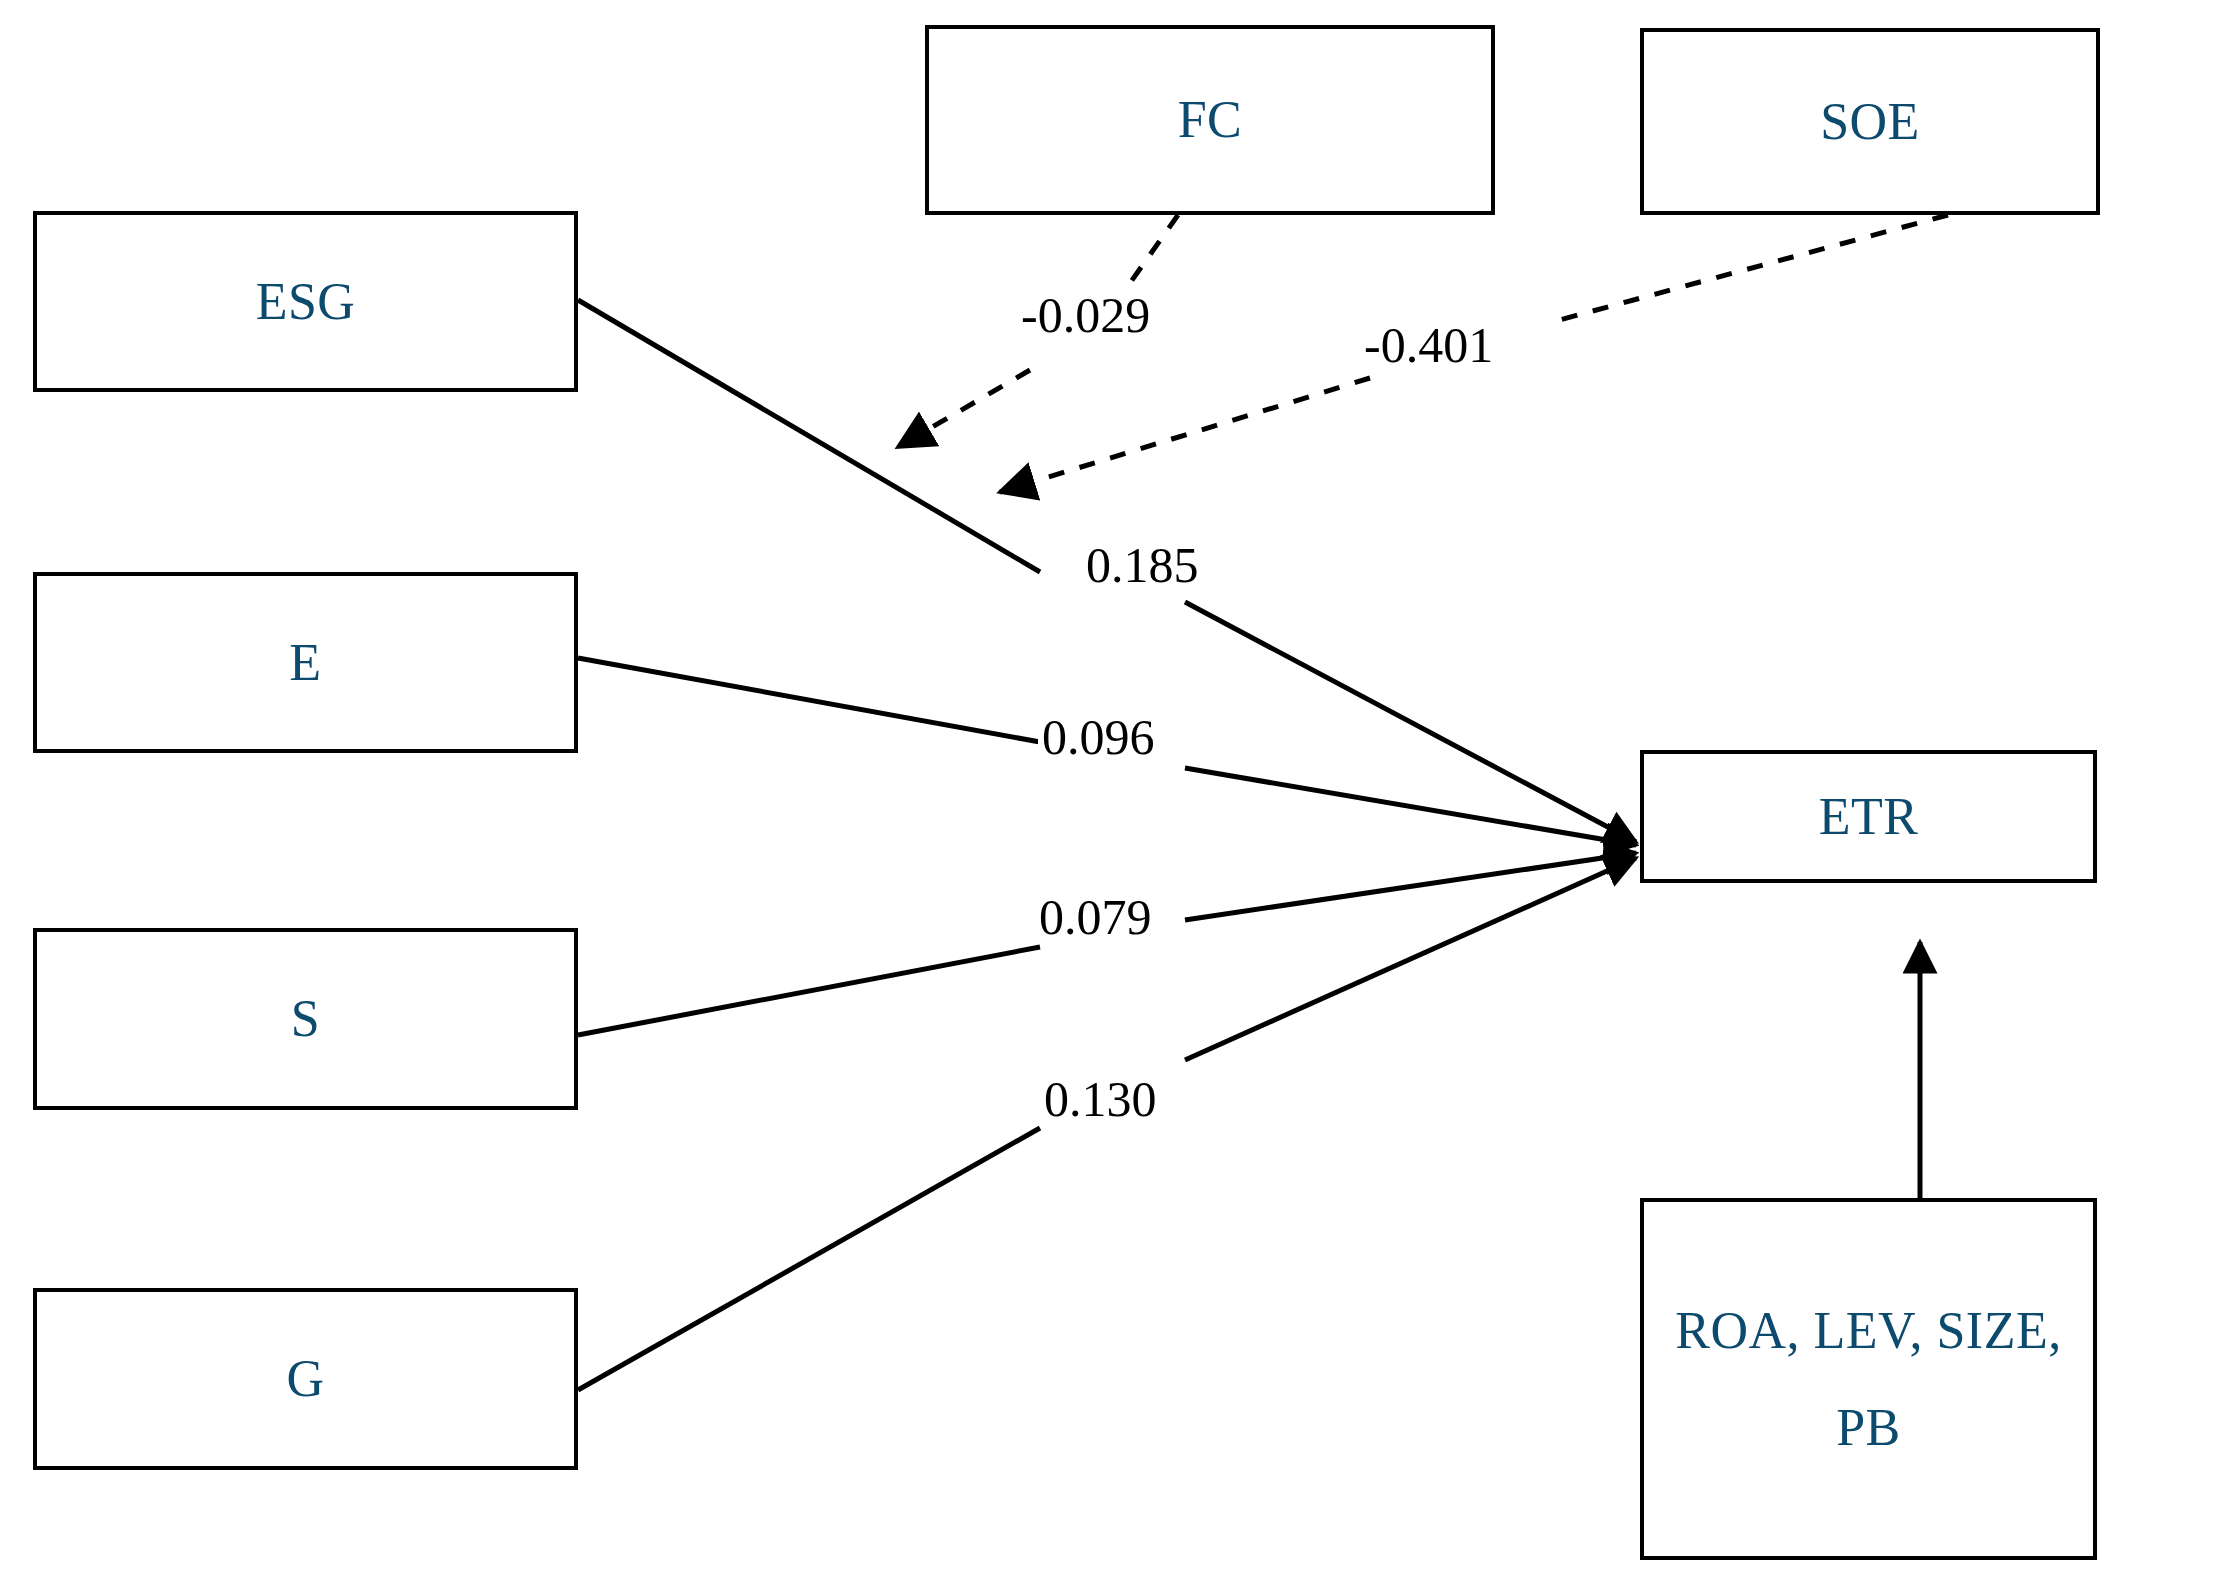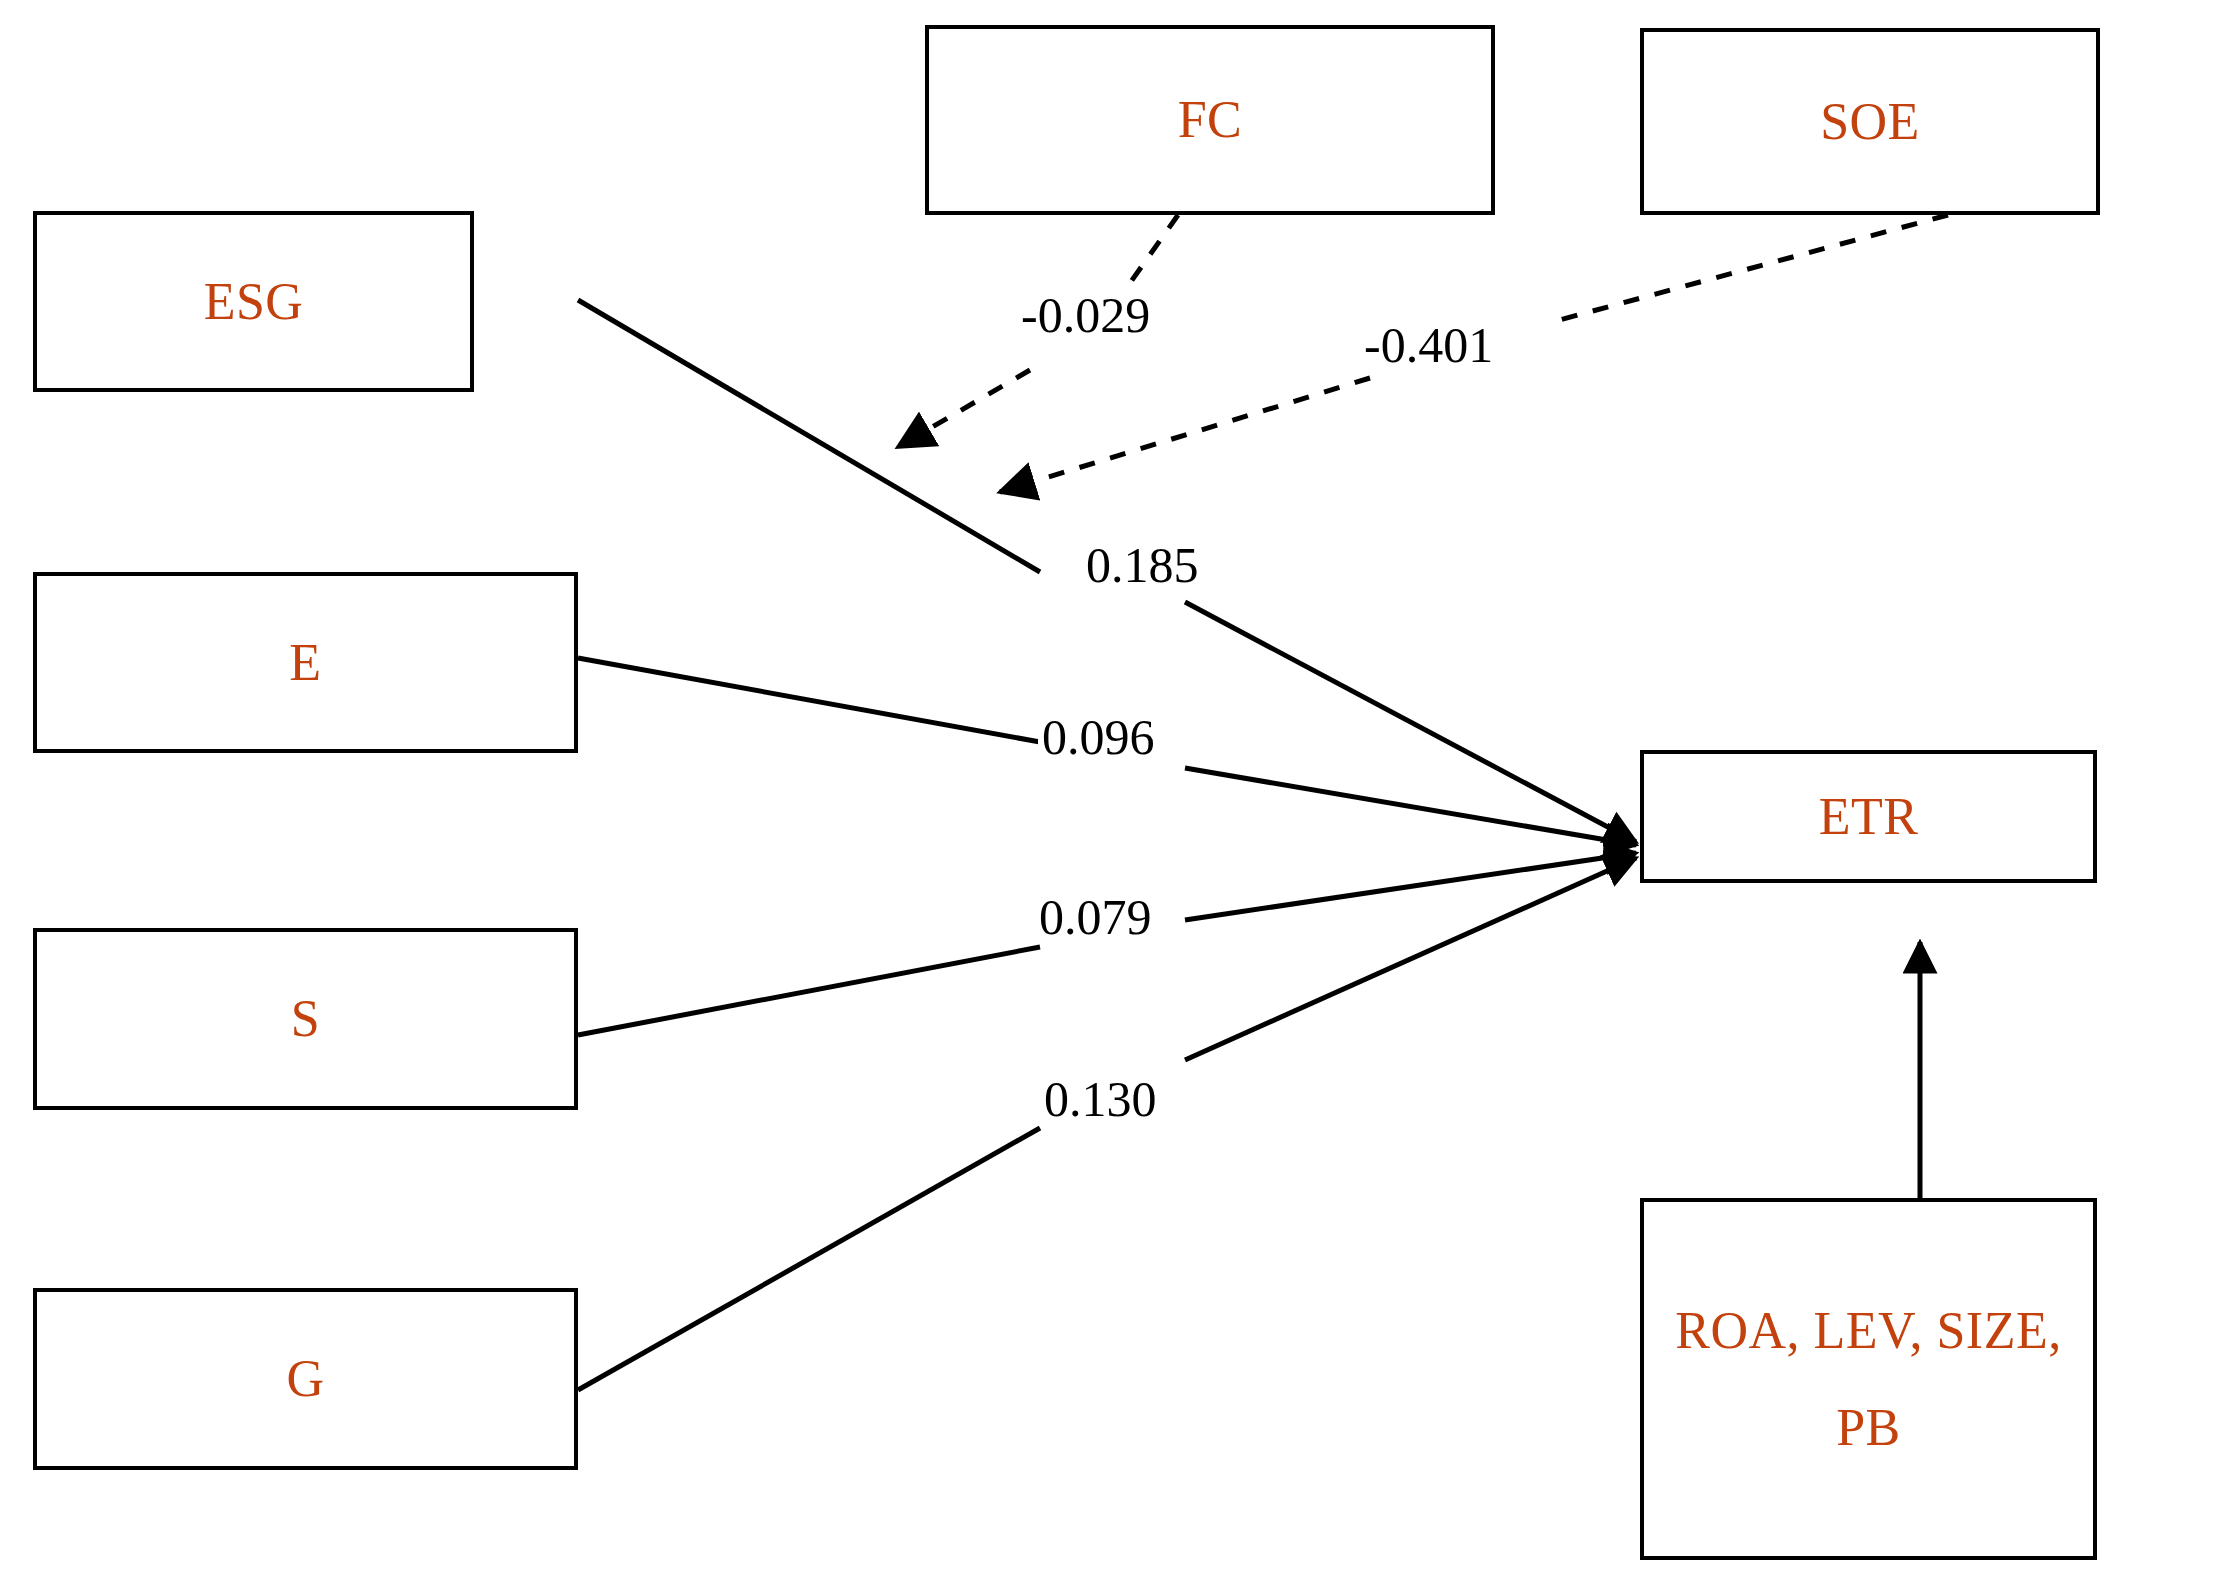--- a/index.html
+++ b/index.html
@@ -24,21 +24,21 @@
   }
   .node-box {
     position: absolute;
     box-sizing: border-box;
     border: 4px solid #000000;
     background: #ffffff;
     display: flex;
     align-items: center;
     justify-content: center;
     text-align: center;
-    color: #c2410c;
+    color: #0c4a6e;
     font-size: 52px;
     line-height: 1.18;
     letter-spacing: 0.5px;
   }
   .node-box.multiline {
     font-size: 52px;
     padding: 0 18px;
     line-height: 1.22;
   }
   .edge-label {
@@ -80,21 +80,21 @@
 
     <line x1="1178" y1="215" x2="1118" y2="300" stroke="#000000" stroke-width="5" stroke-dasharray="16 16"></line>
     <line x1="1030" y1="370" x2="898" y2="447" stroke="#000000" stroke-width="5" stroke-dasharray="16 16" marker-end="url(#arrow-dash)"></line>
 
     <line x1="1948" y1="215" x2="1552" y2="322" stroke="#000000" stroke-width="5" stroke-dasharray="16 16"></line>
     <line x1="1370" y1="378" x2="1000" y2="492" stroke="#000000" stroke-width="5" stroke-dasharray="16 16" marker-end="url(#arrow-dash)"></line>
 
     <line x1="1920" y1="1200" x2="1920" y2="942" stroke="#000000" stroke-width="5" marker-end="url(#arrow-solid)"></line>
   </svg>
 
-  <div class="node-box" style="left:33px; top:211px; width:441px; height:181px;">
+  <div class="node-box" style="left:33px; top:211px; width:545px; height:181px;">
     <span>ESG</span>
   </div>
 
   <div class="node-box" style="left:33px; top:572px; width:545px; height:181px;">
     <span>E</span>
   </div>
 
   <div class="node-box" style="left:33px; top:928px; width:545px; height:182px;">
     <span>S</span>
   </div>

